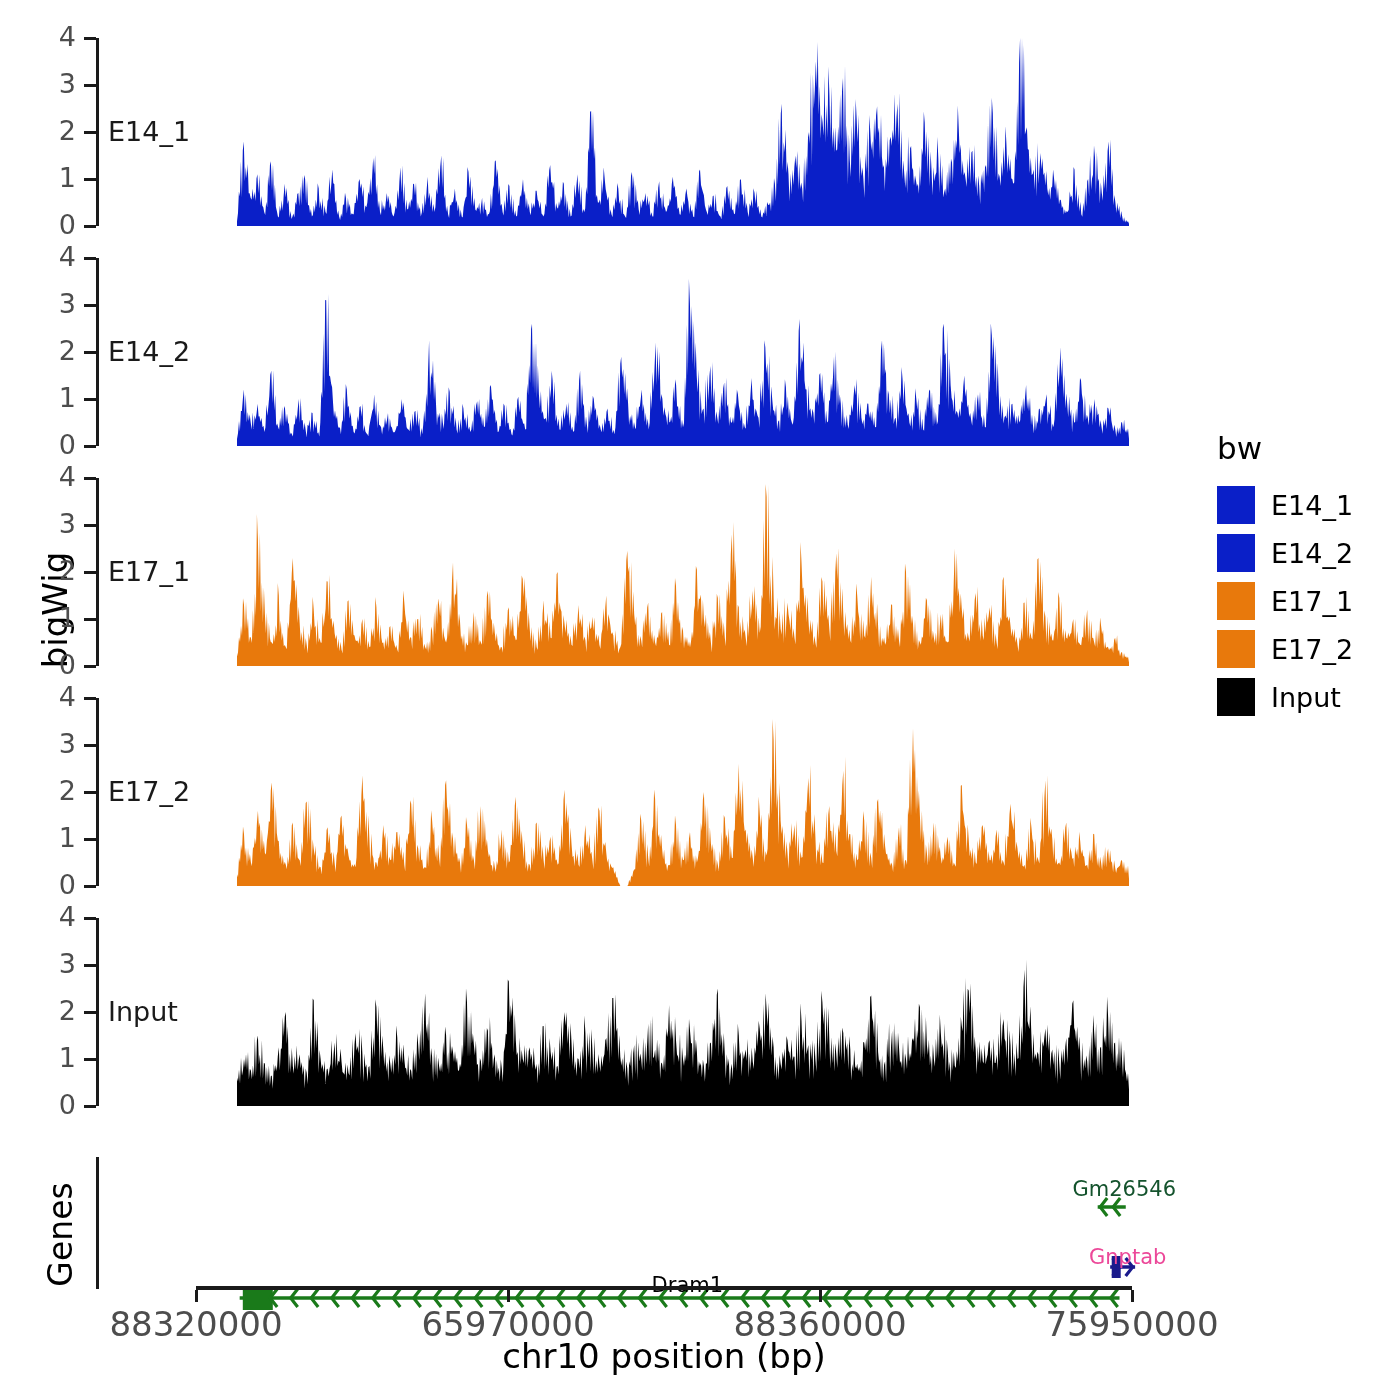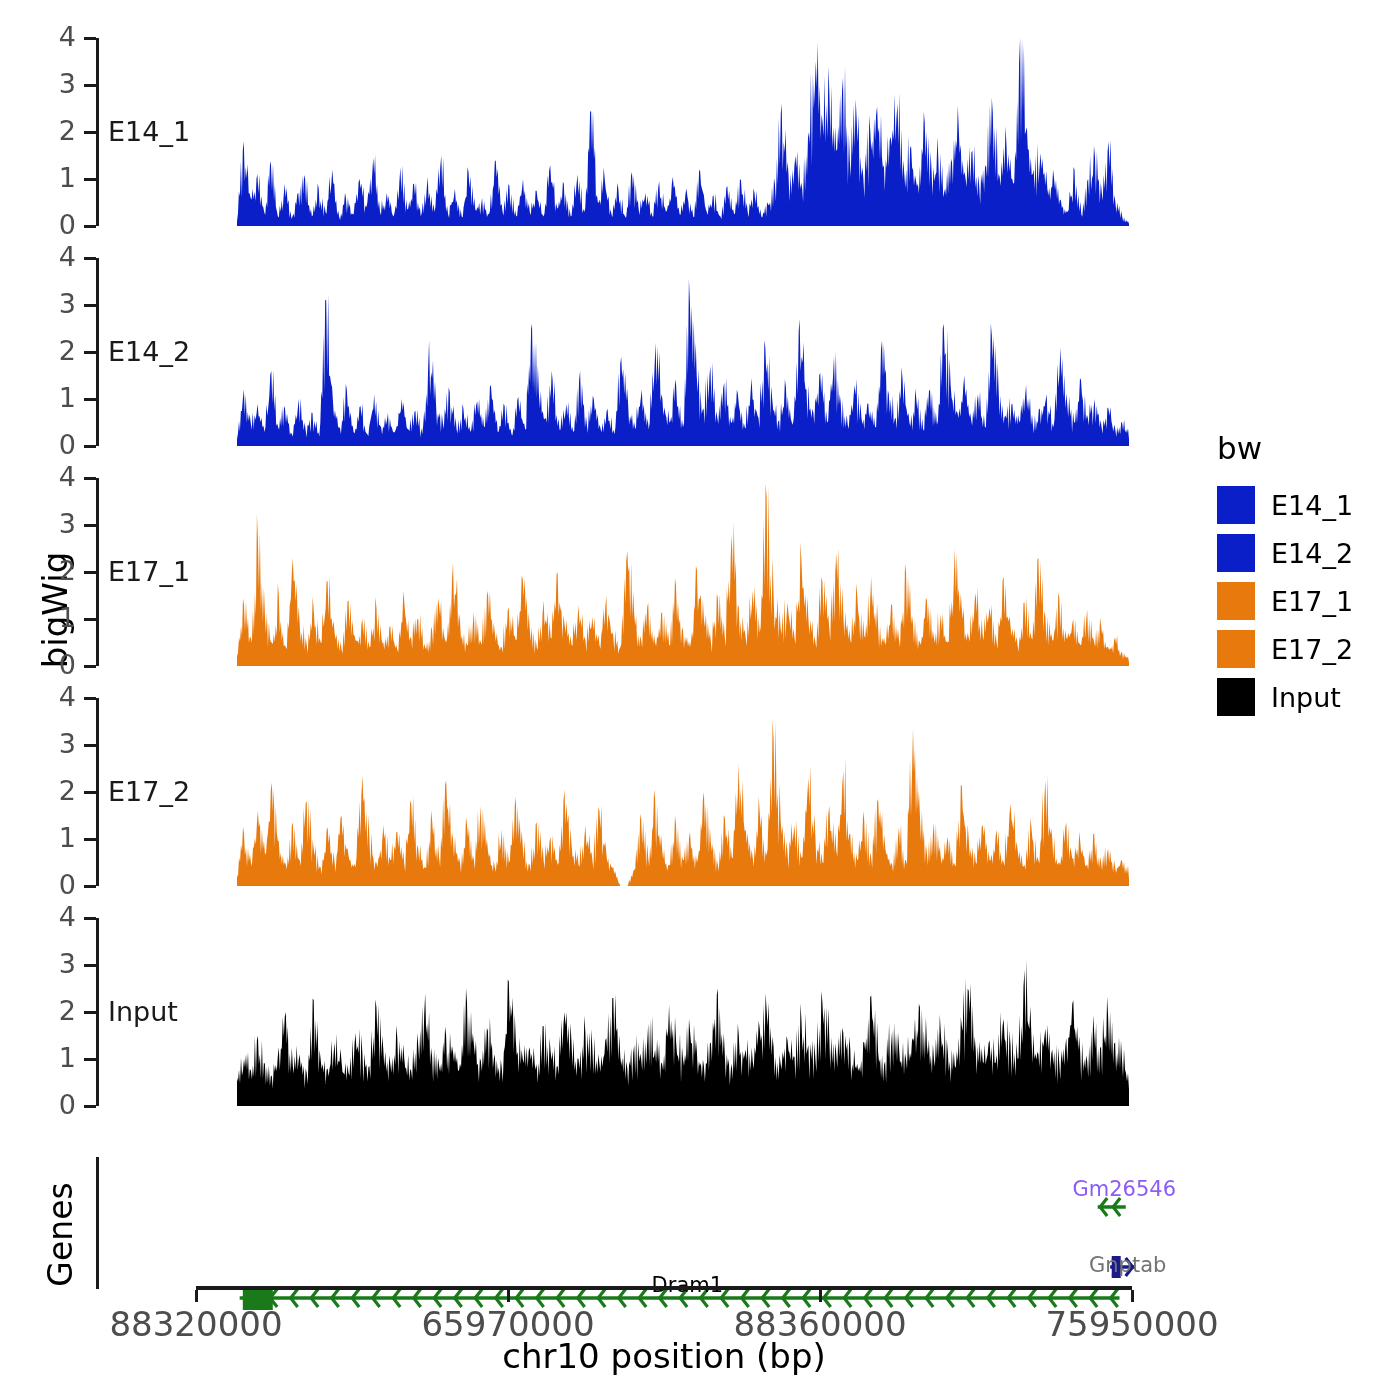--- a/index.html
+++ b/index.html
@@ -341,22 +341,22 @@
           <polyline points="953.6800000000001,134 946.6800000000001,143 953.6800000000001,152" fill="none" stroke="#1a7a1a" stroke-width="3.2"></polyline>
           <polyline points="974.1800000000001,134 967.1800000000001,143 974.1800000000001,152" fill="none" stroke="#1a7a1a" stroke-width="3.2"></polyline>
           <polyline points="994.6800000000001,134 987.6800000000001,143 994.6800000000001,152" fill="none" stroke="#1a7a1a" stroke-width="3.2"></polyline>
           <polyline points="1015.1800000000001,134 1008.1800000000001,143 1015.1800000000001,152" fill="none" stroke="#1a7a1a" stroke-width="3.2"></polyline>
           <polyline points="1035.68,134 1028.68,143 1035.68,152" fill="none" stroke="#1a7a1a" stroke-width="3.2"></polyline>
           <polyline points="1056.18,134 1049.18,143 1056.18,152" fill="none" stroke="#1a7a1a" stroke-width="3.2"></polyline>
           <polyline points="1076.68,134 1069.68,143 1076.68,152" fill="none" stroke="#1a7a1a" stroke-width="3.2"></polyline>
           <polyline points="1097.18,134 1090.18,143 1097.18,152" fill="none" stroke="#1a7a1a" stroke-width="3.2"></polyline>
           <polyline points="1117.68,134 1110.68,143 1117.68,152" fill="none" stroke="#1a7a1a" stroke-width="3.2"></polyline>
         </svg>
-        <div class="gene-label" style="color: #8b5cf6; top: 22px; left: 1072.52px;">Gm26546</div>
-        <div class="gene-label" style="color: #737373; top: 98px; left: 1089.04px; text-align: right;">Gnptab</div>
+        <div class="gene-label" style="color: #14532d; top: 22px; left: 1072.52px;">Gm26546</div>
+        <div class="gene-label" style="color: #ec4899; top: 90px; left: 1089.04px; text-align: right;">Gnptab</div>
         <div class="gene-label" style="color: rgb(0, 0, 0); top: 118px; left: 651.6px;">Dram1</div>
       </div>
   </div>
 
   <div id="x-axis">
     <div id="x-axis-line"></div>
   <div class="xtick" style="left: 195px;"></div>
       <div class="xtick-label" style="left: 196px;">88320000</div>
       <div class="xtick" style="left: 507px;"></div>
       <div class="xtick-label" style="left: 508px;">65970000</div>

